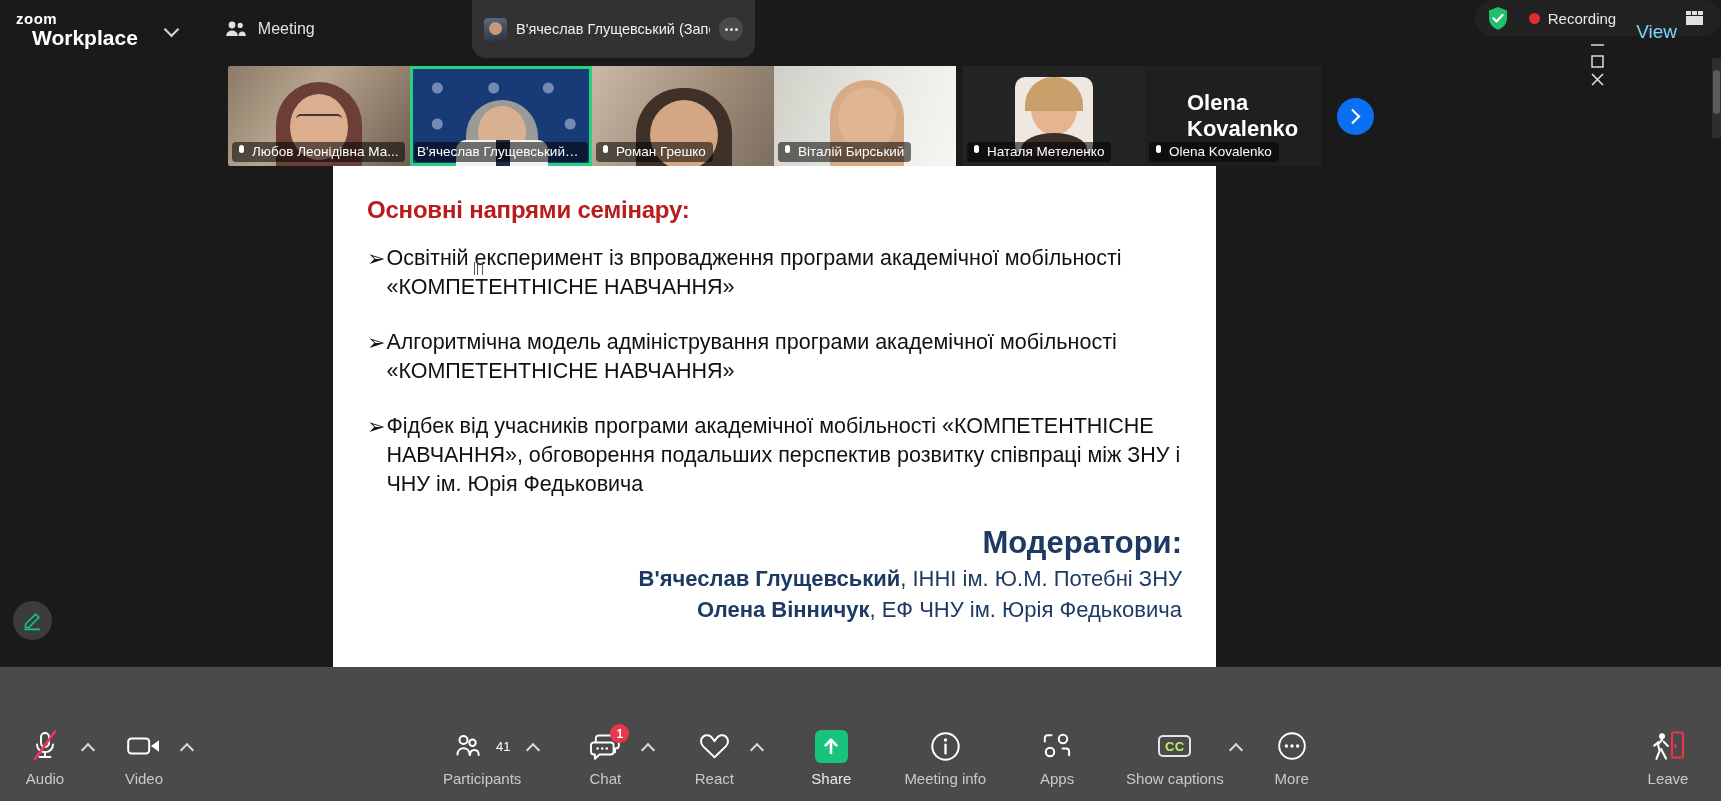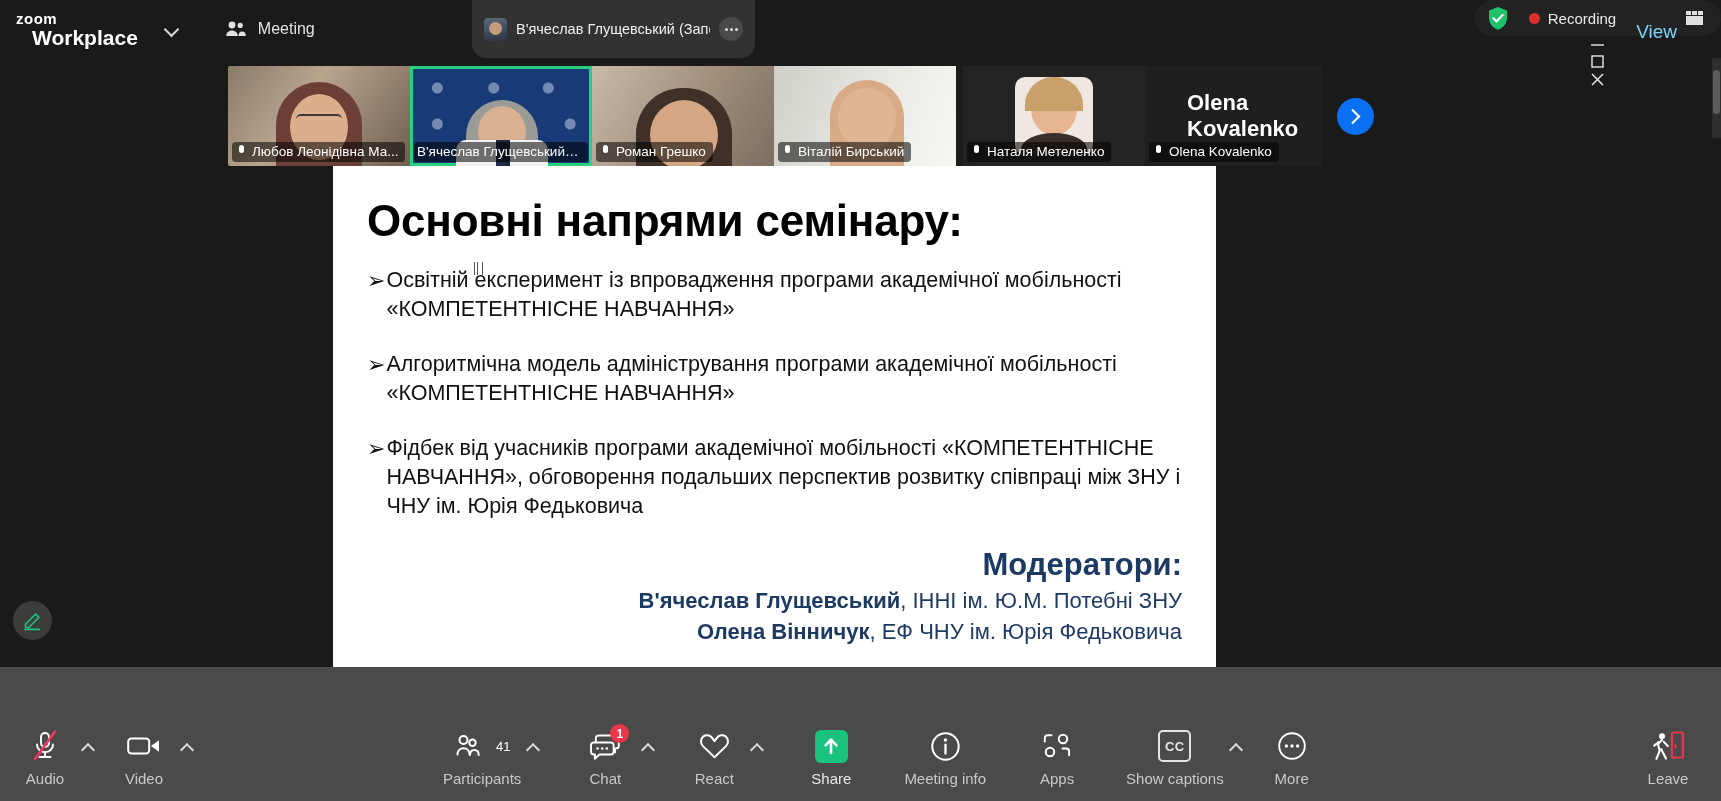--- a/index.html
+++ b/index.html
@@ -70,21 +70,21 @@
   .nm-big { color:#fff; font-size:22px; font-weight:700; margin-left:42px; }
   .nav-next { position:absolute; left:1337px; top:98px; width:37px; height:37px; border-radius:50%;
     background:#0b6ff2; display:flex; align-items:center; justify-content:center; cursor:pointer; }
   .nav-next::after { content:""; width:9px; height:9px; border-top:2.5px solid #fff;
     border-right:2.5px solid #fff; transform:rotate(45deg) translate(-2px,2px); }
 
   
   .slide { position:absolute; left:333px; top:166px; width:883px; height:501px;
     background:#ffffff; overflow:hidden; }
   .slide-inner { padding:30px 34px 0 34px; }
-  .s-title { color:#000000; font-size:44px; font-weight:700; letter-spacing:-.2px; }
+  .s-title { color:#b91c1c; font-size:24px; font-weight:700; letter-spacing:-.2px; }
   .bullets { margin-top:20px; }
   .bullet { display:flex; margin-bottom:26px; }
   .bullet .arw { color:#111; font-size:22px; line-height:29px; flex:0 0 auto;
     margin-right:1px; font-family:"DejaVu Sans", sans-serif; }
   .bullet .txt { color:#111; font-size:21.5px; line-height:29px; }
   .mods { margin-top:20px; text-align:right; }
   .mods-h { color:#1d3a63; font-size:31px; font-weight:700; }
   .mod-line { color:#1d3a63; font-size:22px; margin-top:5px; }
   .mod-line b { font-weight:700; }
   .cursor { position:absolute; left:474px; top:262px; width:8px; height:13px; }
@@ -110,22 +110,22 @@
   .chev { width:13px; height:13px; position:relative; cursor:pointer; align-self:center;
     margin:0 0 20px 6px; }
   .chev::after { content:""; position:absolute; left:1px; top:4px; width:8px; height:8px;
     border-left:2px solid #dcdcdc; border-top:2px solid #dcdcdc; transform:rotate(45deg); }
   .badge { position:absolute; right:-8px; top:-3px; min-width:19px; height:19px; padding:0 5px;
     border-radius:10px; background:#e8374a; color:#fff; font-size:12px; font-weight:700;
     display:flex; align-items:center; justify-content:center; }
   .pcount { color:#ffffff; font-size:13px; margin-left:14px; }
   .share-sq { width:33px; height:33px; border-radius:6px; background:#19c37d;
     display:flex; align-items:center; justify-content:center; }
-  .cc-box { width:33px; height:32px; border:2px solid #e4e4e4; border-radius:5px;
-    display:flex; align-items:center; justify-content:center; color:#e5e5e5;
+  .cc-box { width:33px; height:22px; border:2px solid #e4e4e4; border-radius:5px;
+    display:flex; align-items:center; justify-content:center; color:#bef264;
     font-size:13px; font-weight:700; letter-spacing:.5px; }
   .leave-lbl { color:#c9c9c9; }
 
   .scrollhint { position:absolute; right:0; top:58px; width:9px; height:80px; background:#2e2e2e; }
   .scrollhint i { position:absolute; top:12px; left:1px; width:7px; height:44px;
     border-radius:4px; background:#5c5c5c; display:block; }
 </style>
 </head>
 <body>
 

